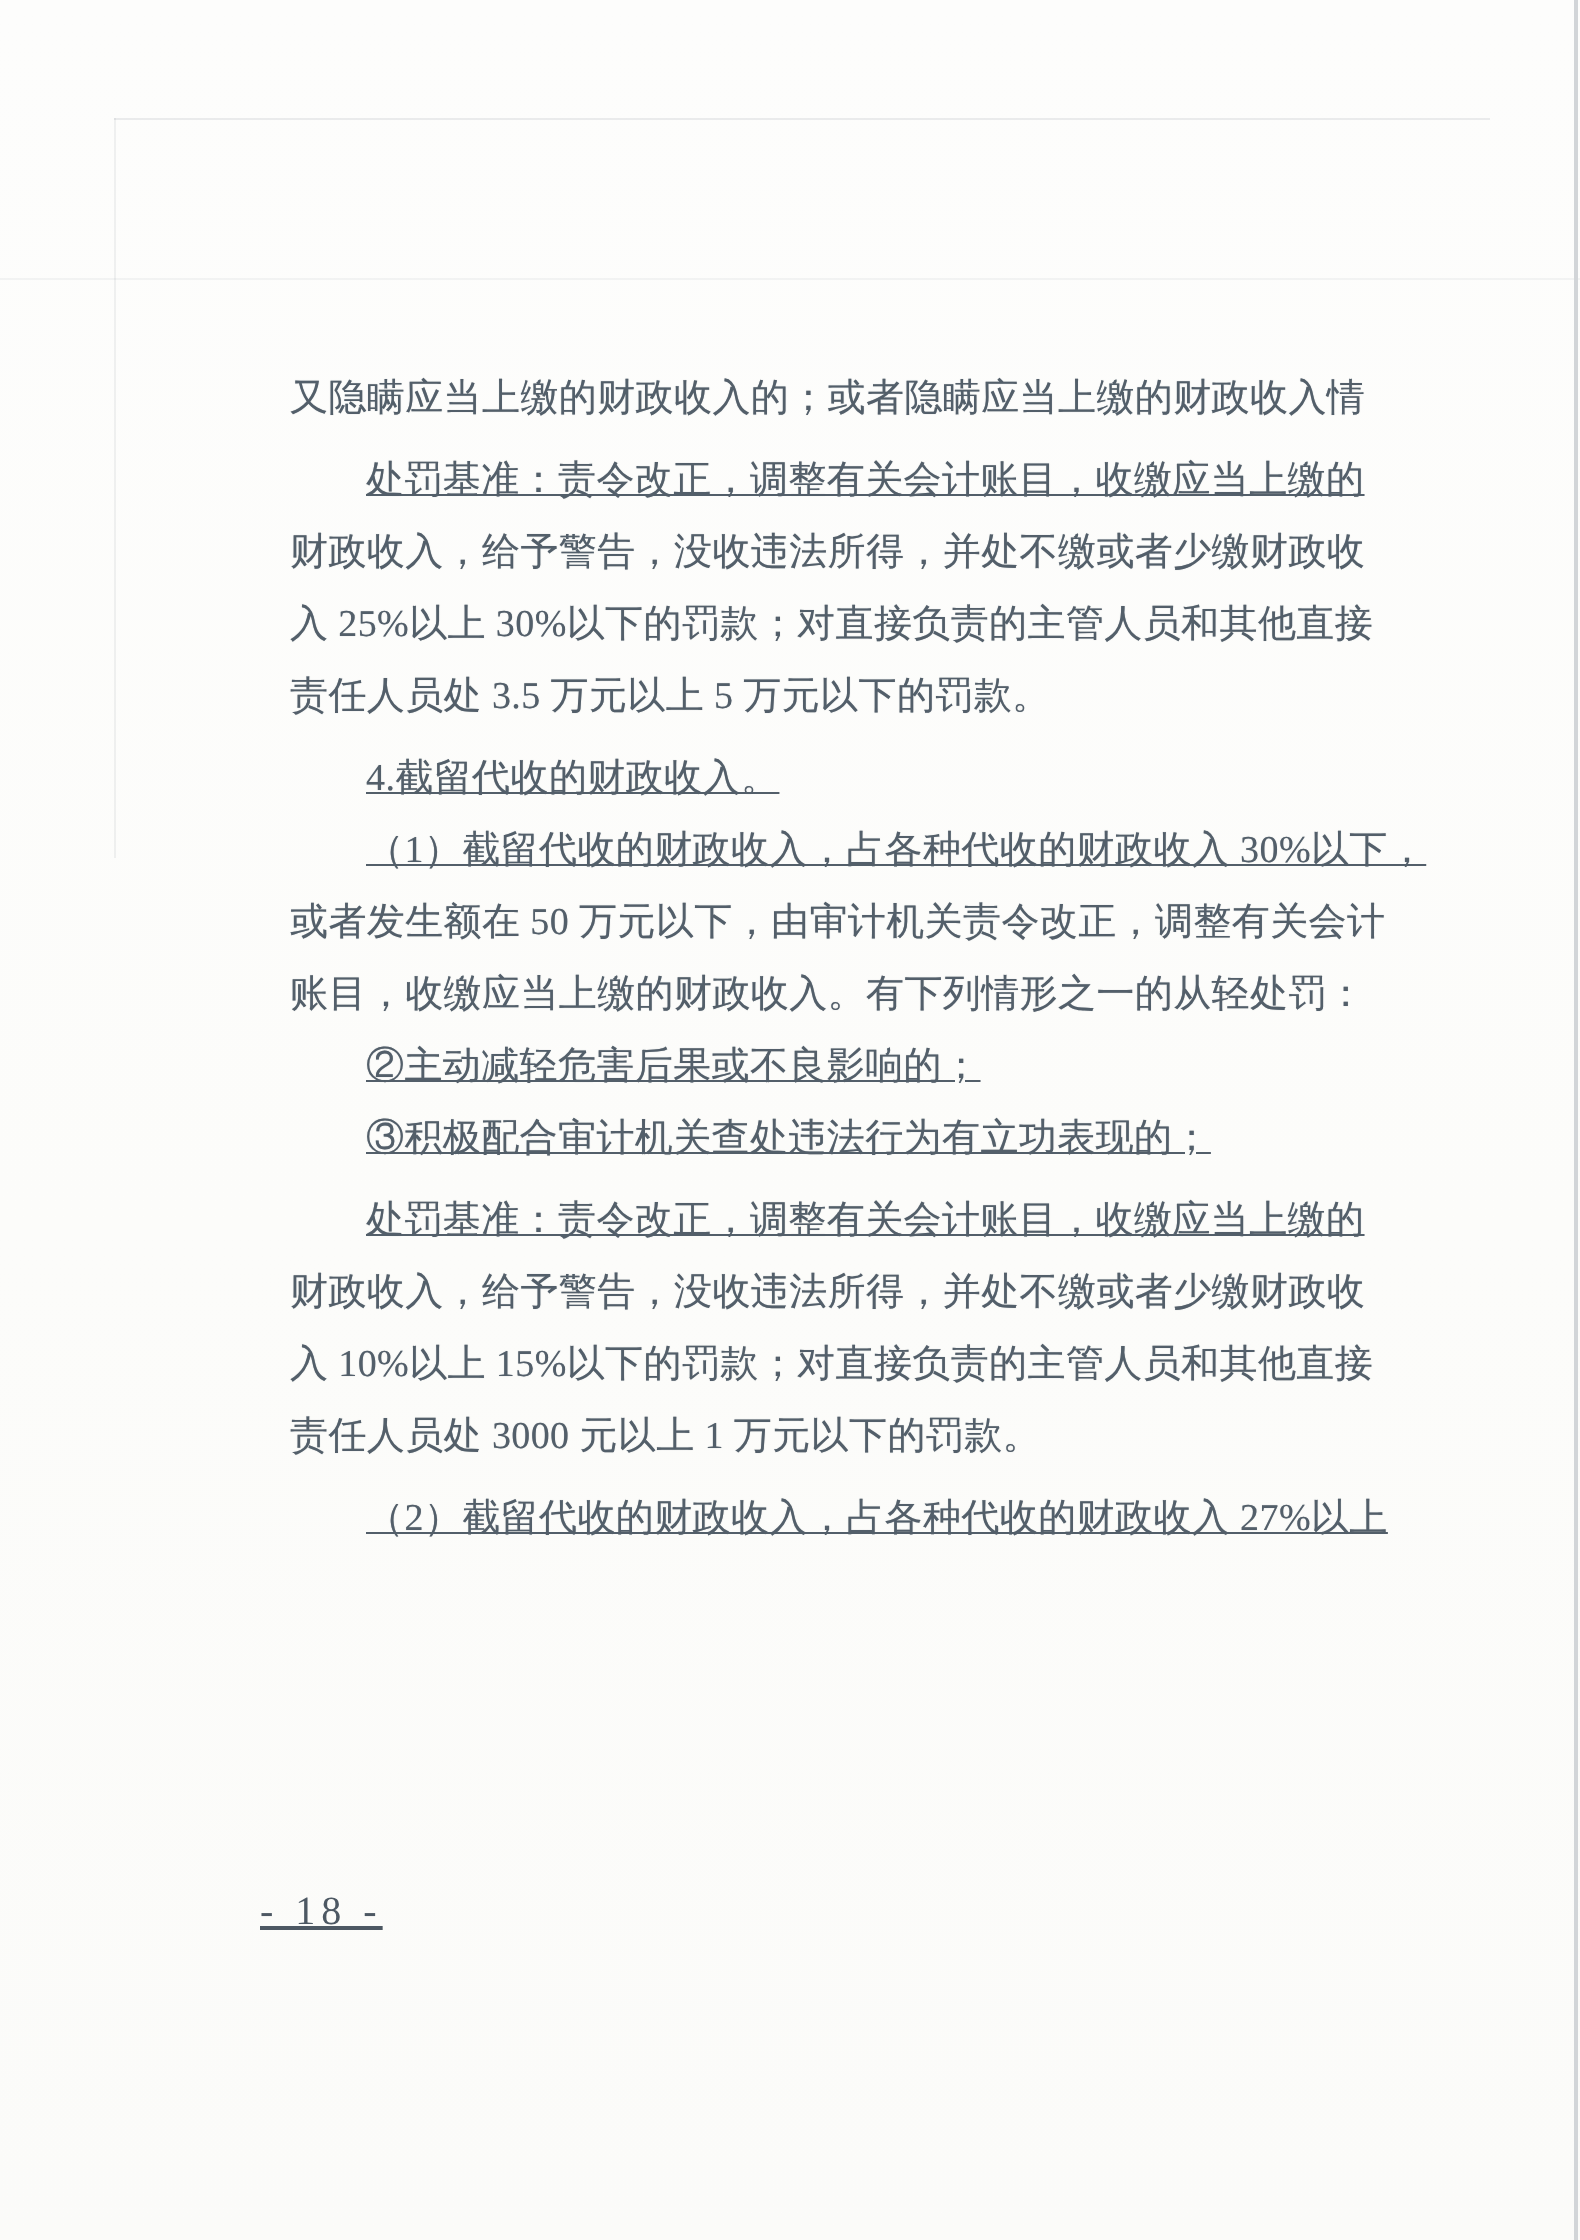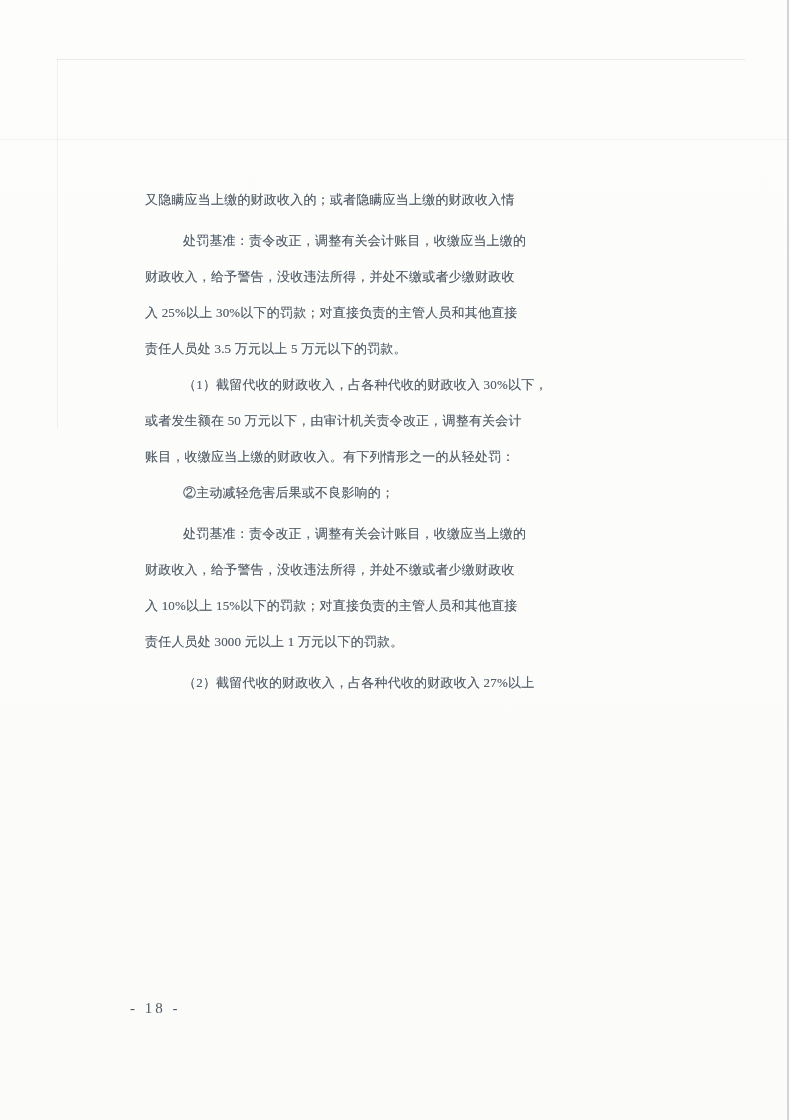--- a/index.html
+++ b/index.html
@@ -44,65 +44,69 @@
     width: 2px; height: 1120px;
     background: #d2d5d8;
   }
   
   .content {
     position: absolute;
     left: 145px;
     top: 182px;
     width: 534px;
     color: #535f6a;
-    font-size: 13px;
+    font-size: 19px;
     text-shadow: 0 0 0.4px rgba(83,95,106,0.55);
   }
   .line {
     height: 36px;
     line-height: 36px;
     white-space: nowrap;
     letter-spacing: 0.2px;
   }
   .line.indent {
     padding-left: 38px;
+    text-decoration: underline;
   }
   .line.para {
     margin-top: 5px;
   }
   .page-number {
     position: absolute;
     left: 130px;
-    top: 996px;
+    top: 944px;
     color: #4d5863;
-    font-size: 15px;
+    font-size: 20px;
     letter-spacing: 3px;
     line-height: 24px;
+    text-decoration: underline;
   }
 </style>
 </head>
 <body>
 
 <div class="page">
 
   <div class="artifact artifact-top-edge"></div>
   <div class="artifact artifact-crease"></div>
   <div class="artifact artifact-left-edge"></div>
   <div class="artifact artifact-right-scan"></div>
 
   <div class="content">
     <div class="line">又隐瞒应当上缴的财政收入的；或者隐瞒应当上缴的财政收入情</div>
     <div class="line indent para">处罚基准：责令改正，调整有关会计账目，收缴应当上缴的</div>
     <div class="line">财政收入，给予警告，没收违法所得，并处不缴或者少缴财政收</div>
     <div class="line">入 25%以上 30%以下的罚款；对直接负责的主管人员和其他直接</div>
     <div class="line">责任人员处 3.5 万元以上 5 万元以下的罚款。</div>
+    <div class="line indent para">4.截留代收的财政收入。</div>
     <div class="line indent">（1）截留代收的财政收入，占各种代收的财政收入 30%以下，</div>
     <div class="line">或者发生额在 50 万元以下，由审计机关责令改正，调整有关会计</div>
     <div class="line">账目，收缴应当上缴的财政收入。有下列情形之一的从轻处罚：</div>
     <div class="line indent">②主动减轻危害后果或不良影响的；</div>
+    <div class="line indent">③积极配合审计机关查处违法行为有立功表现的；</div>
     <div class="line indent para">处罚基准：责令改正，调整有关会计账目，收缴应当上缴的</div>
     <div class="line">财政收入，给予警告，没收违法所得，并处不缴或者少缴财政收</div>
     <div class="line">入 10%以上 15%以下的罚款；对直接负责的主管人员和其他直接</div>
     <div class="line">责任人员处 3000 元以上 1 万元以下的罚款。</div>
     <div class="line indent para">（2）截留代收的财政收入，占各种代收的财政收入 27%以上</div>
   </div>
 
   <div class="page-number">- 18 -</div>
 
 </div>

